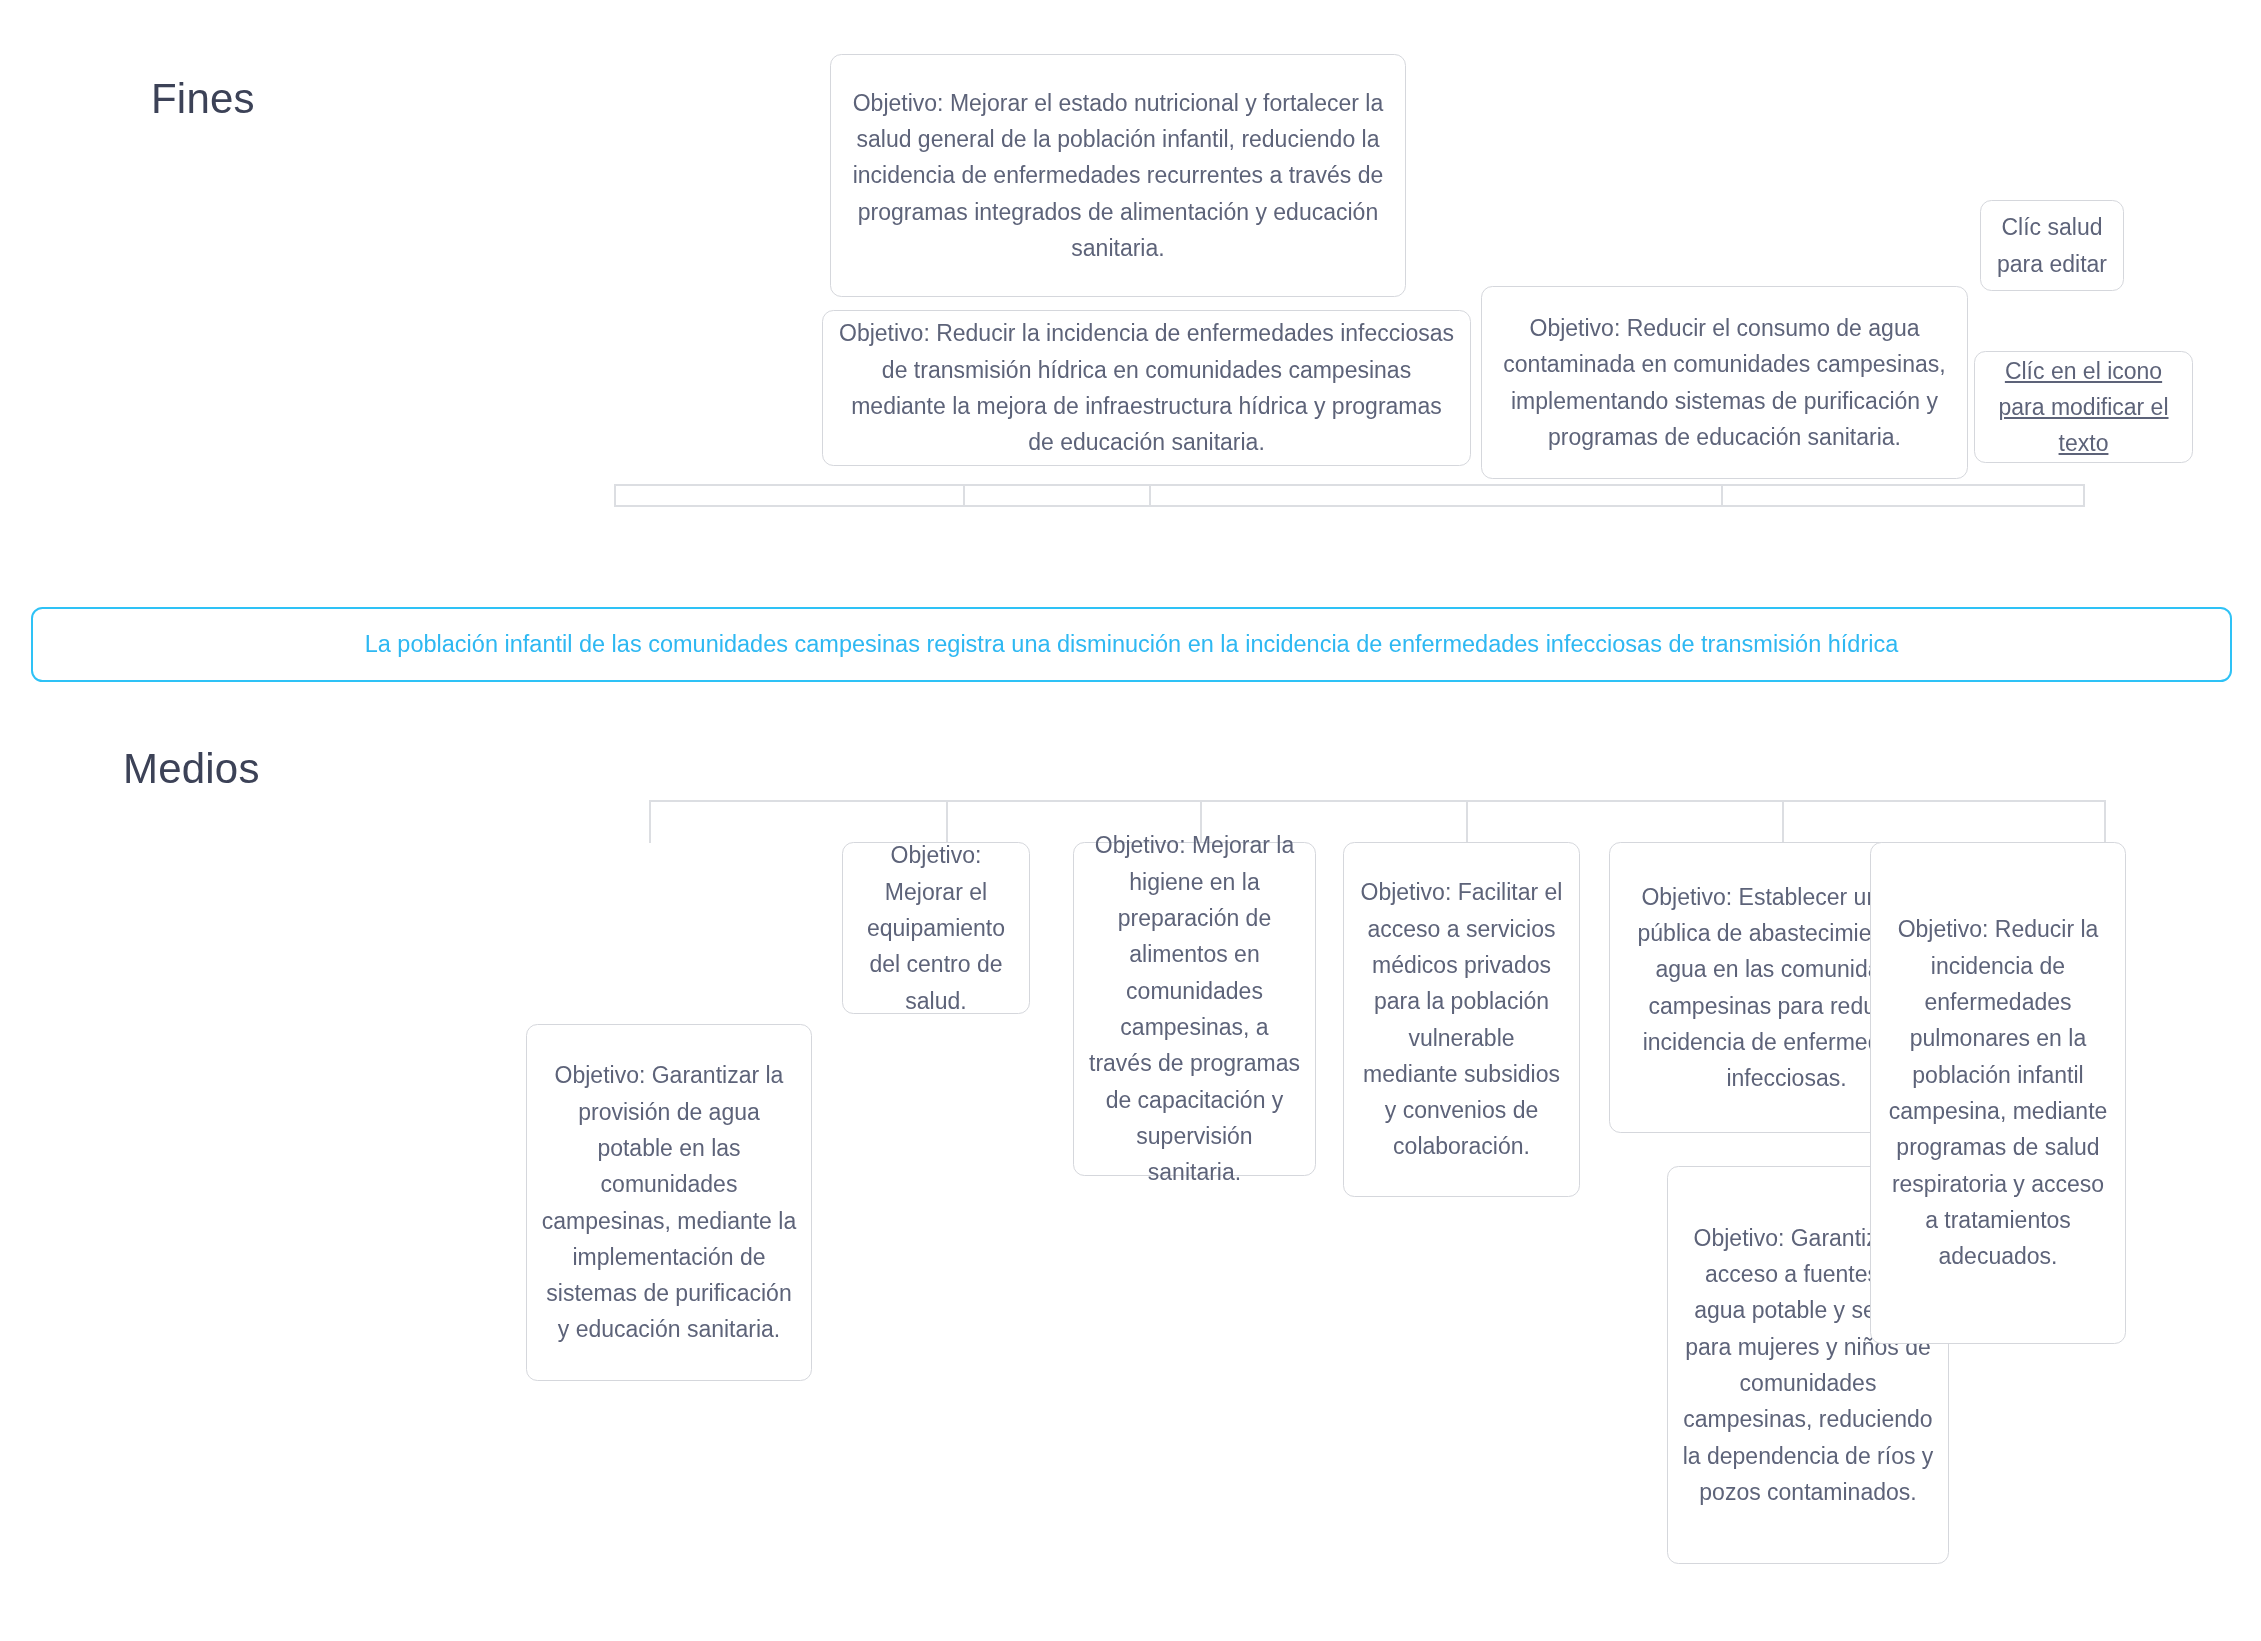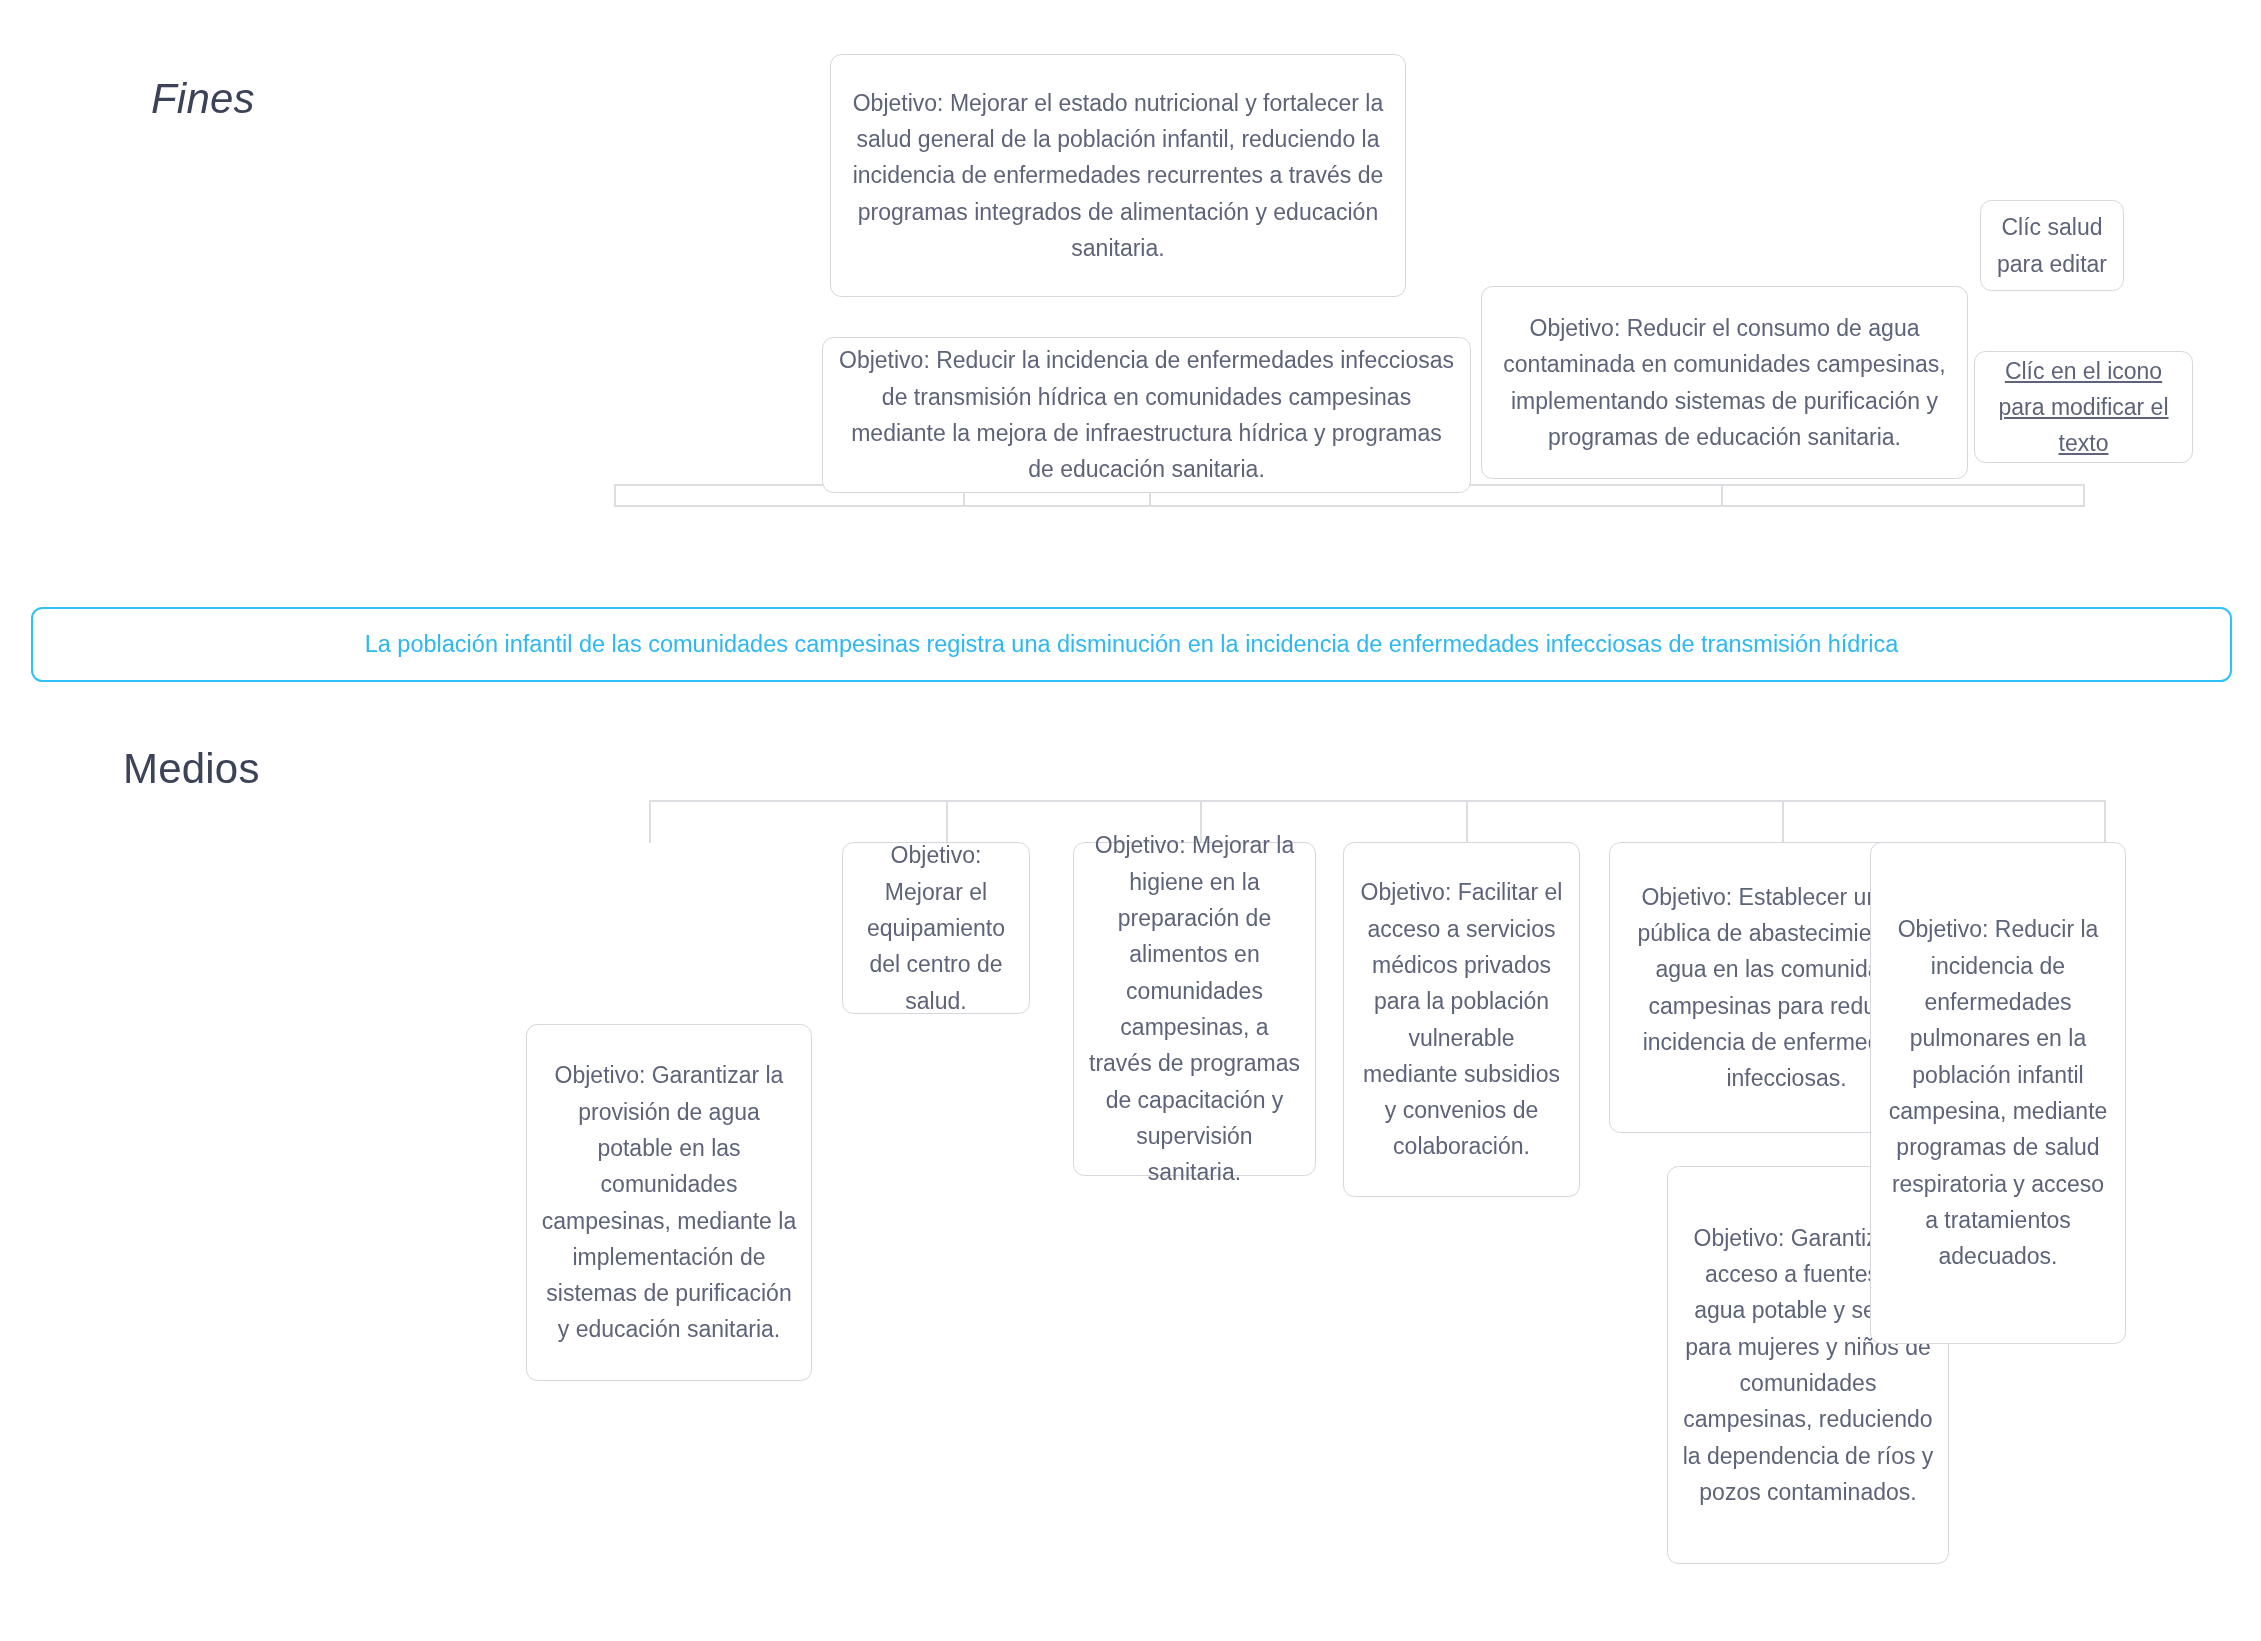--- a/index.html
+++ b/index.html
@@ -21,21 +21,21 @@
   }
   
   .section-heading {
     position: absolute;
     font-size: 42px;
     font-weight: 400;
     color: #3c4257;
     letter-spacing: 0.2px;
     white-space: nowrap;
   }
-  #heading-fines { left: 151px; top: 75px; font-style: italic; }
+  #heading-fines { left: 151px; top: 75px; }
   #heading-medios { left: 123px; top: 745px; }
 
   
   .node {
     position: absolute;
     box-sizing: border-box;
     background: #ffffff;
     border: 1.6px solid #d5d7dc;
     border-radius: 11.4px;
     display: flex;
@@ -98,21 +98,21 @@
   <div class="conn conn-v" style="left:1721px; top:484px; height:22px;"></div>
   <div class="conn conn-v" style="left:2083px; top:484px; height:22px;"></div>
   <div class="conn conn-h" style="left:614px; top:484px; width:1471px;"></div>
   <div class="conn conn-h" style="left:614px; top:505px; width:1471px;"></div>
 
   <div class="node" id="fin-nutricional" style="left:830px; top:54px; width:576px; height:243px;">
     <span class="node-text">Objetivo: Mejorar el estado nutricional y fortalecer la salud general de la población infantil, reduciendo la incidencia de enfermedades recurrentes a través de programas integrados de alimentación y educación sanitaria.</span>
   </div>
 
 
-  <div class="node" id="fin-infecciosas" style="left:822px; top:337px; width:649px; height:156px;">
+  <div class="node" id="fin-infecciosas" style="left:822px; top:310px; width:649px; height:156px;">
     <span class="node-text">Objetivo: Reducir la incidencia de enfermedades infecciosas de transmisión hídrica en comunidades campesinas mediante la mejora de infraestructura hídrica y programas de educación sanitaria.</span>
   </div>
 
   <div class="node" id="fin-consumo-agua" style="left:1481px; top:286px; width:487px; height:193px;">
     <span class="node-text">Objetivo: Reducir el consumo de agua contaminada en comunidades campesinas, implementando sistemas de purificación y programas de educación sanitaria.</span>
   </div>
 
   <div class="node" id="hint-editar" style="left:1980px; top:200px; width:144px; height:91px;">
     <span class="node-text">Clíc salud para editar</span>
   </div>

